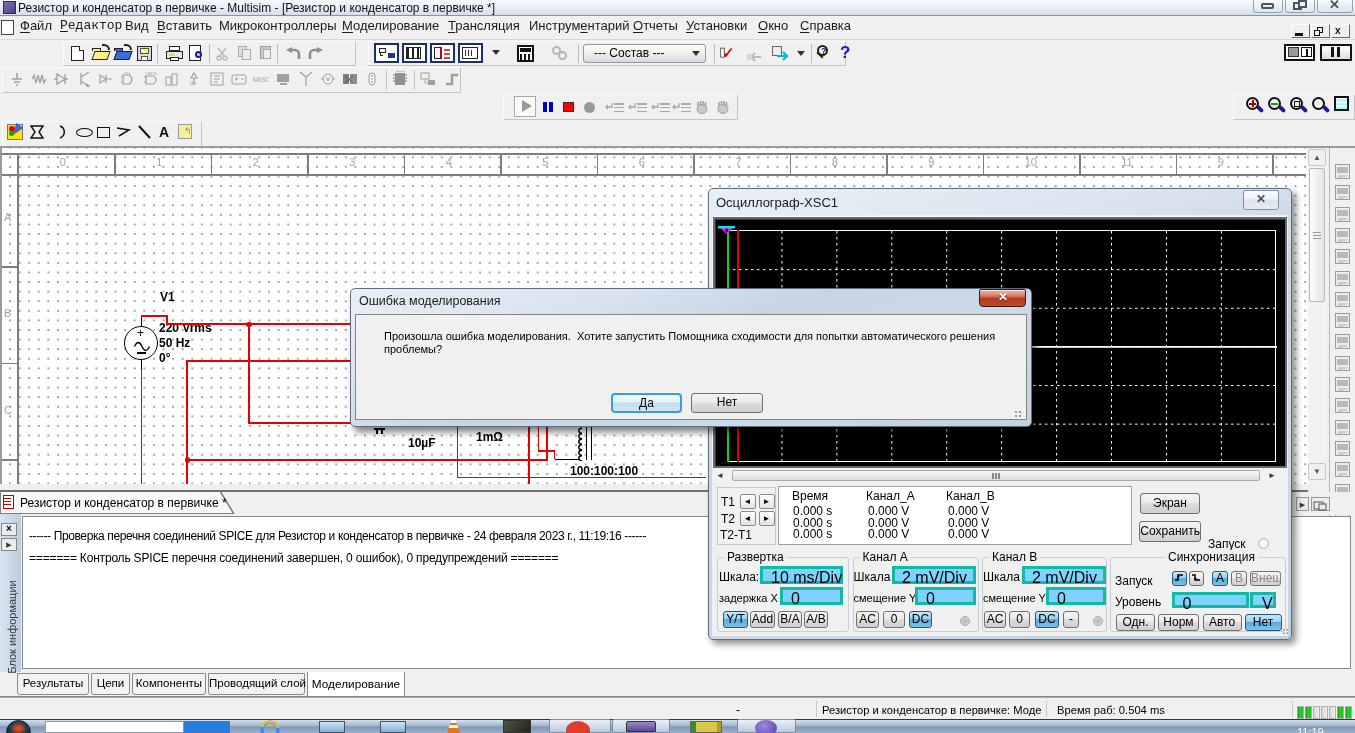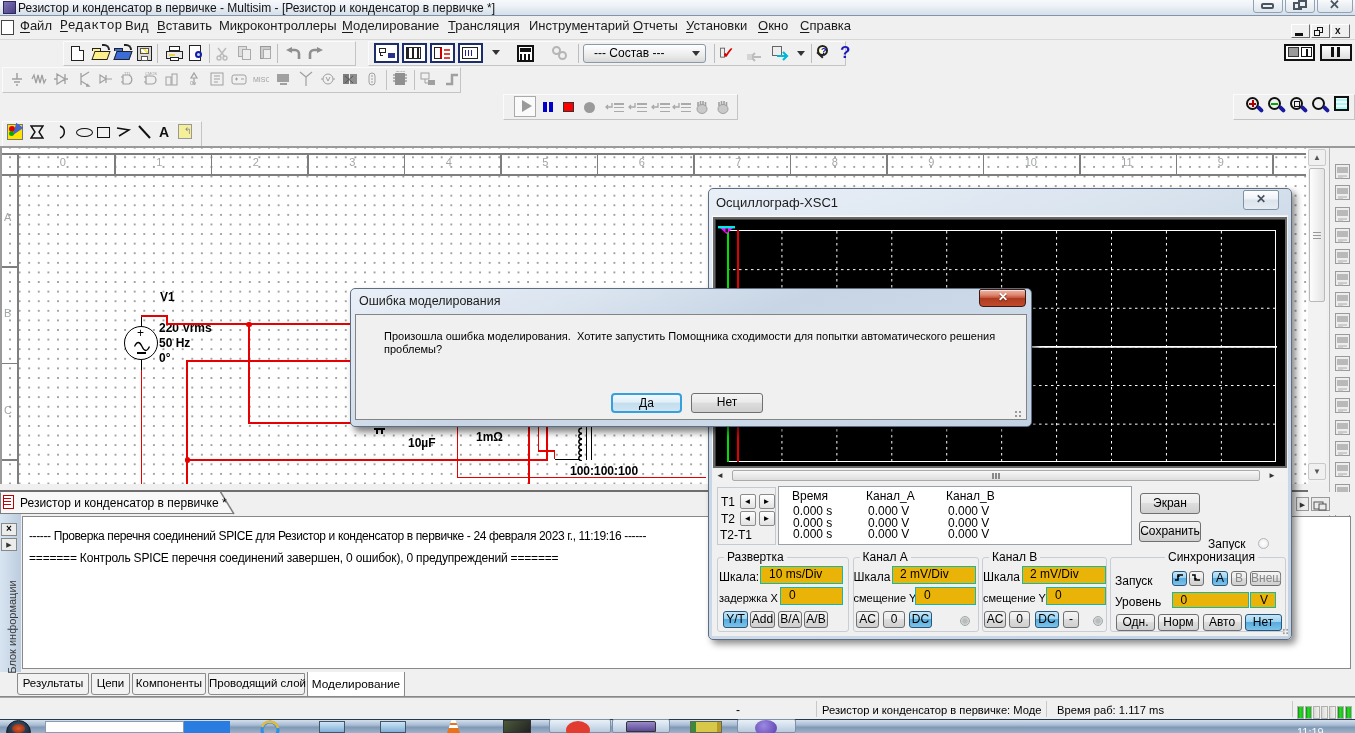--- a/index.html
+++ b/index.html
@@ -8,21 +8,21 @@
 u{text-underline-offset:2px}
 .mi{position:absolute;top:18px;font-size:13px;color:#1a1a1a}
 .tbp{position:absolute;background:#f0f0f0;border:1px solid;border-color:#fbfbfb #c4c4c4 #c4c4c4 #fbfbfb}
 .redw{position:absolute;background:#e60000}
 .blkw{position:absolute;background:#000}
 .lbl{position:absolute;font-weight:bold;font-size:12px;color:#000;white-space:nowrap}
 .bl{position:absolute;background:#7e7e7e}
 .bn{position:absolute;color:#a2a6a9;font-size:11px}
 .btn7{position:absolute;background:linear-gradient(180deg,#f4f4f4 0%,#ebebeb 45%,#ddd 50%,#cfcfcf 100%);border:1px solid #707070;border-radius:3px;font-size:12px;color:#000;text-align:center}
 .btn7b{position:absolute;background:linear-gradient(180deg,#c8e7f8 0%,#9cd3f0 45%,#57ade0 50%,#7fc2e8 100%);border:1px solid #25587a;border-radius:3px;font-size:12px;color:#000;text-align:center}
-.inp7{position:absolute;background:#eab308;border:1px solid #14b8a6;font-size:12px;color:#000;white-space:nowrap}
+.inp7{position:absolute;background:#7dd3fc;border:3px solid #14b8a6;font-size:16px;color:#000;white-space:nowrap}
 .grp7{position:absolute;border:1px solid #c8ced6;border-radius:3px}
 .gl7{position:absolute;background:#f0f0f0;padding:0 3px;font-size:12px;color:#000;white-space:nowrap}
 .sb7{position:absolute;font-size:12px;color:#000;white-space:nowrap}
 </style></head><body>
 <div class="abs" style="left:0px;top:0px;width:1355px;height:16px;background:linear-gradient(180deg,#f6f8fb 0%,#eef2f7 40%,#dfe7ef 70%,#d6e0ea 100%);border-bottom:1px solid #8194a8;"></div>
 <div class="abs" style="left:3px;top:1px;width:13px;height:13px;background:linear-gradient(135deg,#7f74b8,#4a3f80);border:1px solid #2e2758;"></div>
 <div class="txt" style="left:18px;top:1px;font-size:12px;color:#101010;">Резистор и конденсатор в первичке - Multisim - [Резистор и конденсатор в первичке *]</div>
 <div class="abs" style="left:1253px;top:-4px;width:30px;height:17px;background:linear-gradient(180deg,#fff,#eef2f6 50%,#dde5ed);border:1px solid #93a2b3;border-radius:0 0 3px 3px;"></div>
 <div class="abs" style="left:1261px;top:3px;width:13px;height:6px;border:2px solid #4a5560;border-radius:2px;"></div>
 <div class="abs" style="left:1285px;top:-4px;width:30px;height:17px;background:linear-gradient(180deg,#fff,#eef2f6 50%,#dde5ed);border:1px solid #93a2b3;border-radius:0 0 3px 3px;"></div>
@@ -489,21 +489,21 @@
 <div class="abs" style="left:-41px;top:621px;font-size:11px;color:#3a3a3a;transform:rotate(-90deg);width:105px;text-align:center;">Блок информации</div>
 <div class="abs" style="left:17px;top:673px;width:72px;height:22px;background:#f2f2f2;border:1px solid #8a8a8a;border-radius:0 0 3px 3px;font-size:11.5px;color:#000;text-align:center;line-height:19px;white-space:nowrap;">Результаты</div>
 <div class="abs" style="left:91px;top:673px;width:39px;height:22px;background:#f2f2f2;border:1px solid #8a8a8a;border-radius:0 0 3px 3px;font-size:11.5px;color:#000;text-align:center;line-height:19px;white-space:nowrap;">Цепи</div>
 <div class="abs" style="left:132px;top:673px;width:74px;height:22px;background:#f2f2f2;border:1px solid #8a8a8a;border-radius:0 0 3px 3px;font-size:11.5px;color:#000;text-align:center;line-height:19px;white-space:nowrap;">Компоненты</div>
 <div class="abs" style="left:208px;top:673px;width:97px;height:22px;background:#f2f2f2;border:1px solid #8a8a8a;border-radius:0 0 3px 3px;font-size:11.5px;color:#000;text-align:center;line-height:19px;white-space:nowrap;">Проводящий слой</div>
 <div class="abs" style="left:307px;top:672px;width:98px;height:26px;background:#fff;border:1px solid #8a8a8a;border-top:none;border-radius:0 0 3px 3px;font-size:11.8px;color:#000;text-align:center;line-height:24px;">Моделирование</div>
 <div class="abs" style="left:0px;top:696px;width:1355px;height:2px;background:#a8a8a8;border-top:1px solid #888;"></div>
 <div class="abs" style="left:0px;top:699px;width:1355px;height:20px;background:#f0f0f0;"></div>
 <div class="txt" style="left:736px;top:703px;font-size:12px;color:#000;">-</div>
 <div class="txt" style="left:822px;top:704px;font-size:11.2px;color:#000;">Резистор и конденсатор в первичке: Моде</div>
-<div class="txt" style="left:1057px;top:704px;font-size:11.2px;color:#000;">Время раб: 1.117 ms</div>
+<div class="txt" style="left:1057px;top:704px;font-size:11.2px;color:#000;">Время раб: 0.504 ms</div>
 <div class="abs" style="left:816px;top:701px;width:1px;height:16px;background:#c8c8c8;"></div>
 <div class="abs" style="left:1046px;top:701px;width:1px;height:16px;background:#c8c8c8;"></div>
 <div class="abs" style="left:1292px;top:701px;width:1px;height:16px;background:#c8c8c8;"></div>
 <div class="abs" style="left:1297px;top:706px;width:7px;height:13px;background:linear-gradient(90deg,#1f7a1f,#22e022 40%,#18b818);border:1px solid #b0b0b0;"></div>
 <div class="abs" style="left:1305px;top:706px;width:7px;height:13px;background:linear-gradient(90deg,#1f7a1f,#22e022 40%,#18b818);border:1px solid #b0b0b0;"></div>
 <div class="abs" style="left:1313px;top:706px;width:7px;height:13px;background:linear-gradient(90deg,#d8d8d8,#f2f2ea);border:1px solid #b0b0b0;"></div>
 <div class="abs" style="left:1321px;top:706px;width:7px;height:13px;background:linear-gradient(90deg,#d8d8d8,#f2f2ea);border:1px solid #b0b0b0;"></div>
 <div class="abs" style="left:1329px;top:706px;width:7px;height:13px;background:linear-gradient(90deg,#d8d8d8,#f2f2ea);border:1px solid #b0b0b0;"></div>
 <div class="abs" style="left:1337px;top:706px;width:7px;height:13px;background:linear-gradient(90deg,#1f7a1f,#22e022 40%,#18b818);border:1px solid #b0b0b0;"></div>
 <div class="abs" style="left:1345px;top:706px;width:7px;height:13px;background:linear-gradient(90deg,#1f7a1f,#22e022 40%,#18b818);border:1px solid #b0b0b0;"></div>
@@ -580,21 +580,21 @@
     <div class="txt" style="left:85px;top:316.0px;font-size:12px;color:#000;">0.000 s</div>
     <div class="txt" style="left:160px;top:316.0px;font-size:12px;color:#000;">0.000 V</div>
     <div class="txt" style="left:240px;top:316.0px;font-size:12px;color:#000;">0.000 V</div>
     <div class="txt" style="left:85px;top:327.7px;font-size:12px;color:#000;">0.000 s</div>
     <div class="txt" style="left:160px;top:327.7px;font-size:12px;color:#000;">0.000 V</div>
     <div class="txt" style="left:240px;top:327.7px;font-size:12px;color:#000;">0.000 V</div>
     <div class="txt" style="left:85px;top:339.4px;font-size:12px;color:#000;">0.000 s</div>
     <div class="txt" style="left:160px;top:339.4px;font-size:12px;color:#000;">0.000 V</div>
     <div class="txt" style="left:240px;top:339.4px;font-size:12px;color:#000;">0.000 V</div>
     <div class="btn7" style="left:432px;top:305px;width:60px;height:21px;line-height:18px;">Экран</div>
-    <div class="btn7" style="left:431px;top:333px;width:62px;height:21px;line-height:18px;">Сохранить</div>
+    <div class="btn7" style="left:431px;top:333px;width:62px;height:21px;line-height:18px;text-align:right;">Сохранить</div>
     <div class="txt" style="left:500px;top:349px;font-size:12px;color:#000;">Запуск</div>
     <div class="abs" style="left:550px;top:350px;width:11px;height:11px;border:1px solid #b0b6ba;border-radius:50%;background:radial-gradient(#fff,#e8e8e8);"></div>
     <div class="grp7" style="left:9px;top:369px;width:132px;height:75px;">
       <span class="gl7" style="left:6px;top:-8px;">Развертка</span>
     </div>
     <div class="grp7" style="left:144.5px;top:369px;width:126px;height:75px;">
       <span class="gl7" style="left:6px;top:-8px;">Канал A</span>
     </div>
     <div class="grp7" style="left:274px;top:369px;width:124.5px;height:75px;">
       <span class="gl7" style="left:6px;top:-8px;">Канал B</span>

